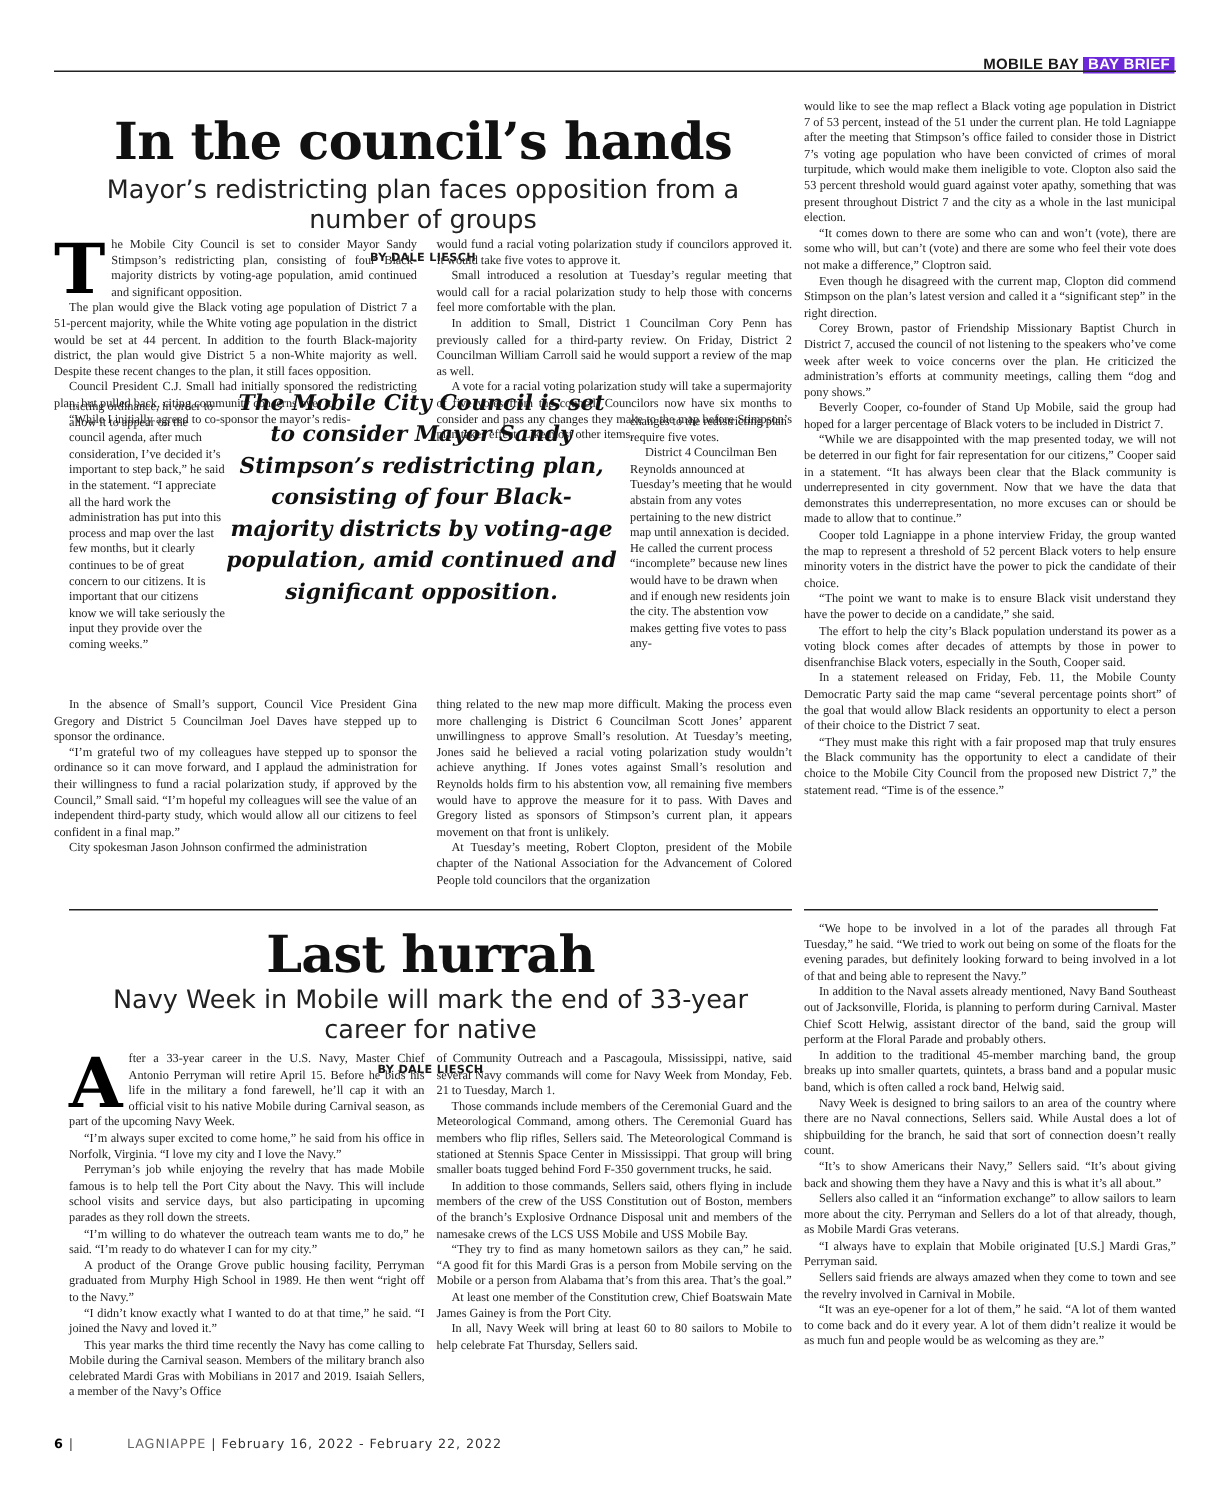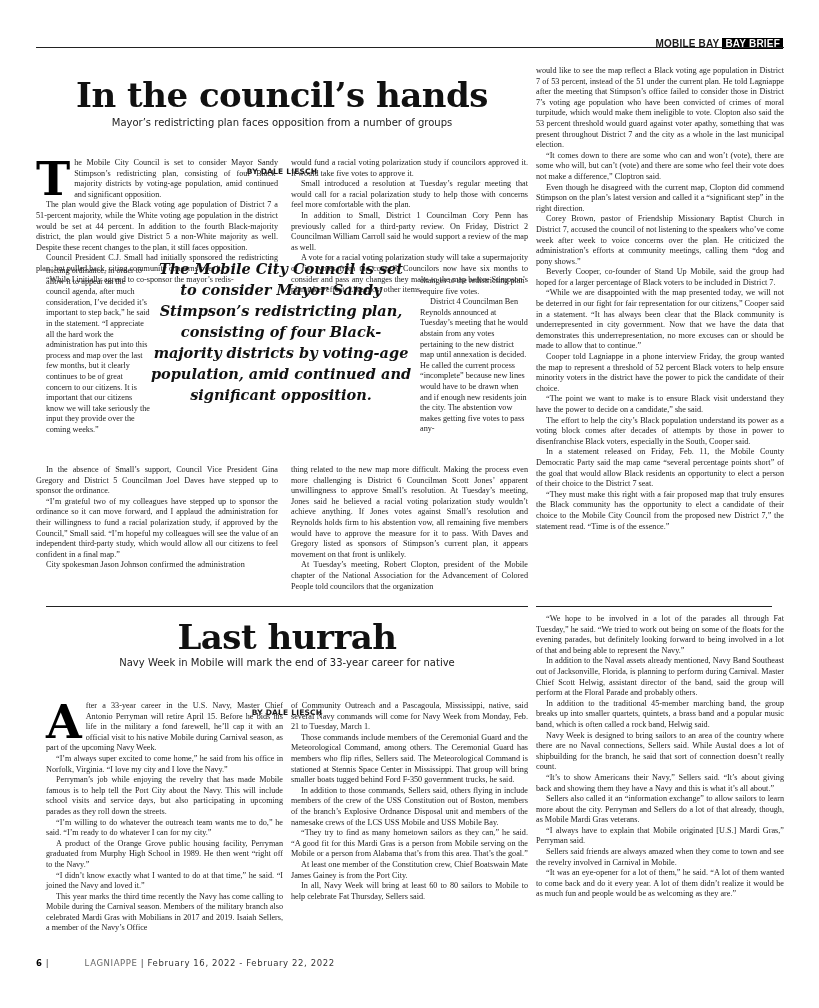--- a/index.html
+++ b/index.html
@@ -1,22 +1,22 @@
 <!DOCTYPE html>
 <html><head>
 <meta charset="utf-8">
 <style>
   html, body { margin:0; padding:0; background:#fff; }
   body { width:819px; height:1008px; position:relative; overflow:hidden; color:#1a1a1a; font-family:"Liberation Serif", serif; }
   .abs { position:absolute; }
   .topline { left:36px; top:47px; width:748px; height:1px; background:#222; }
   .section-label { top:38px; right:36px; font-family:"Liberation Sans", sans-serif; font-size:10px; font-weight:bold; letter-spacing:0.2px; display:flex; align-items:center; gap:3px; }
-  .section-label .brief { background:#000000; color:#fff; padding:0 3px; }
+  .section-label .brief { background:#6d28d9; color:#fff; padding:0 3px; }
   .headline { font-family:"DejaVu Serif", serif; font-weight:900; font-size:34px; letter-spacing:-0.5px; text-align:center; color:#111; line-height:1; }
-  .deck { font-family:"DejaVu Sans", sans-serif; font-size:10px; text-align:center; color:#222; }
+  .deck { font-family:"DejaVu Sans", sans-serif; font-size:17px; text-align:center; color:#222; }
   .byline { font-family:"DejaVu Sans", sans-serif; font-size:7.5px; font-weight:bold; text-align:center; letter-spacing:0.2px;margin-top:27px; }
   .col { font-size:8.2px; line-height:10.6px; text-align:justify; color:#222; }
   .col p { margin:0; text-indent:10px; }
   .col p.noind { text-indent:0; }
   .dropcap { float:left; font-family:"DejaVu Serif", serif; font-weight:900; font-size:46px; line-height:38px; margin:2px 4px 0 0; color:#000; }
   .pullquote { font-family:"DejaVu Serif", serif; font-style:italic; font-weight:bold; font-size:14.5px; line-height:21px; text-align:center; color:#111; }
   .divider { height:1px; background:#222; }
   .footer { font-family:"DejaVu Sans", sans-serif; font-size:8.5px; letter-spacing:0.6px; color:#333; }
   .footer .pg { font-weight:bold; color:#000; }
   .footer .brand { color:#666;padding-left:32px; }

